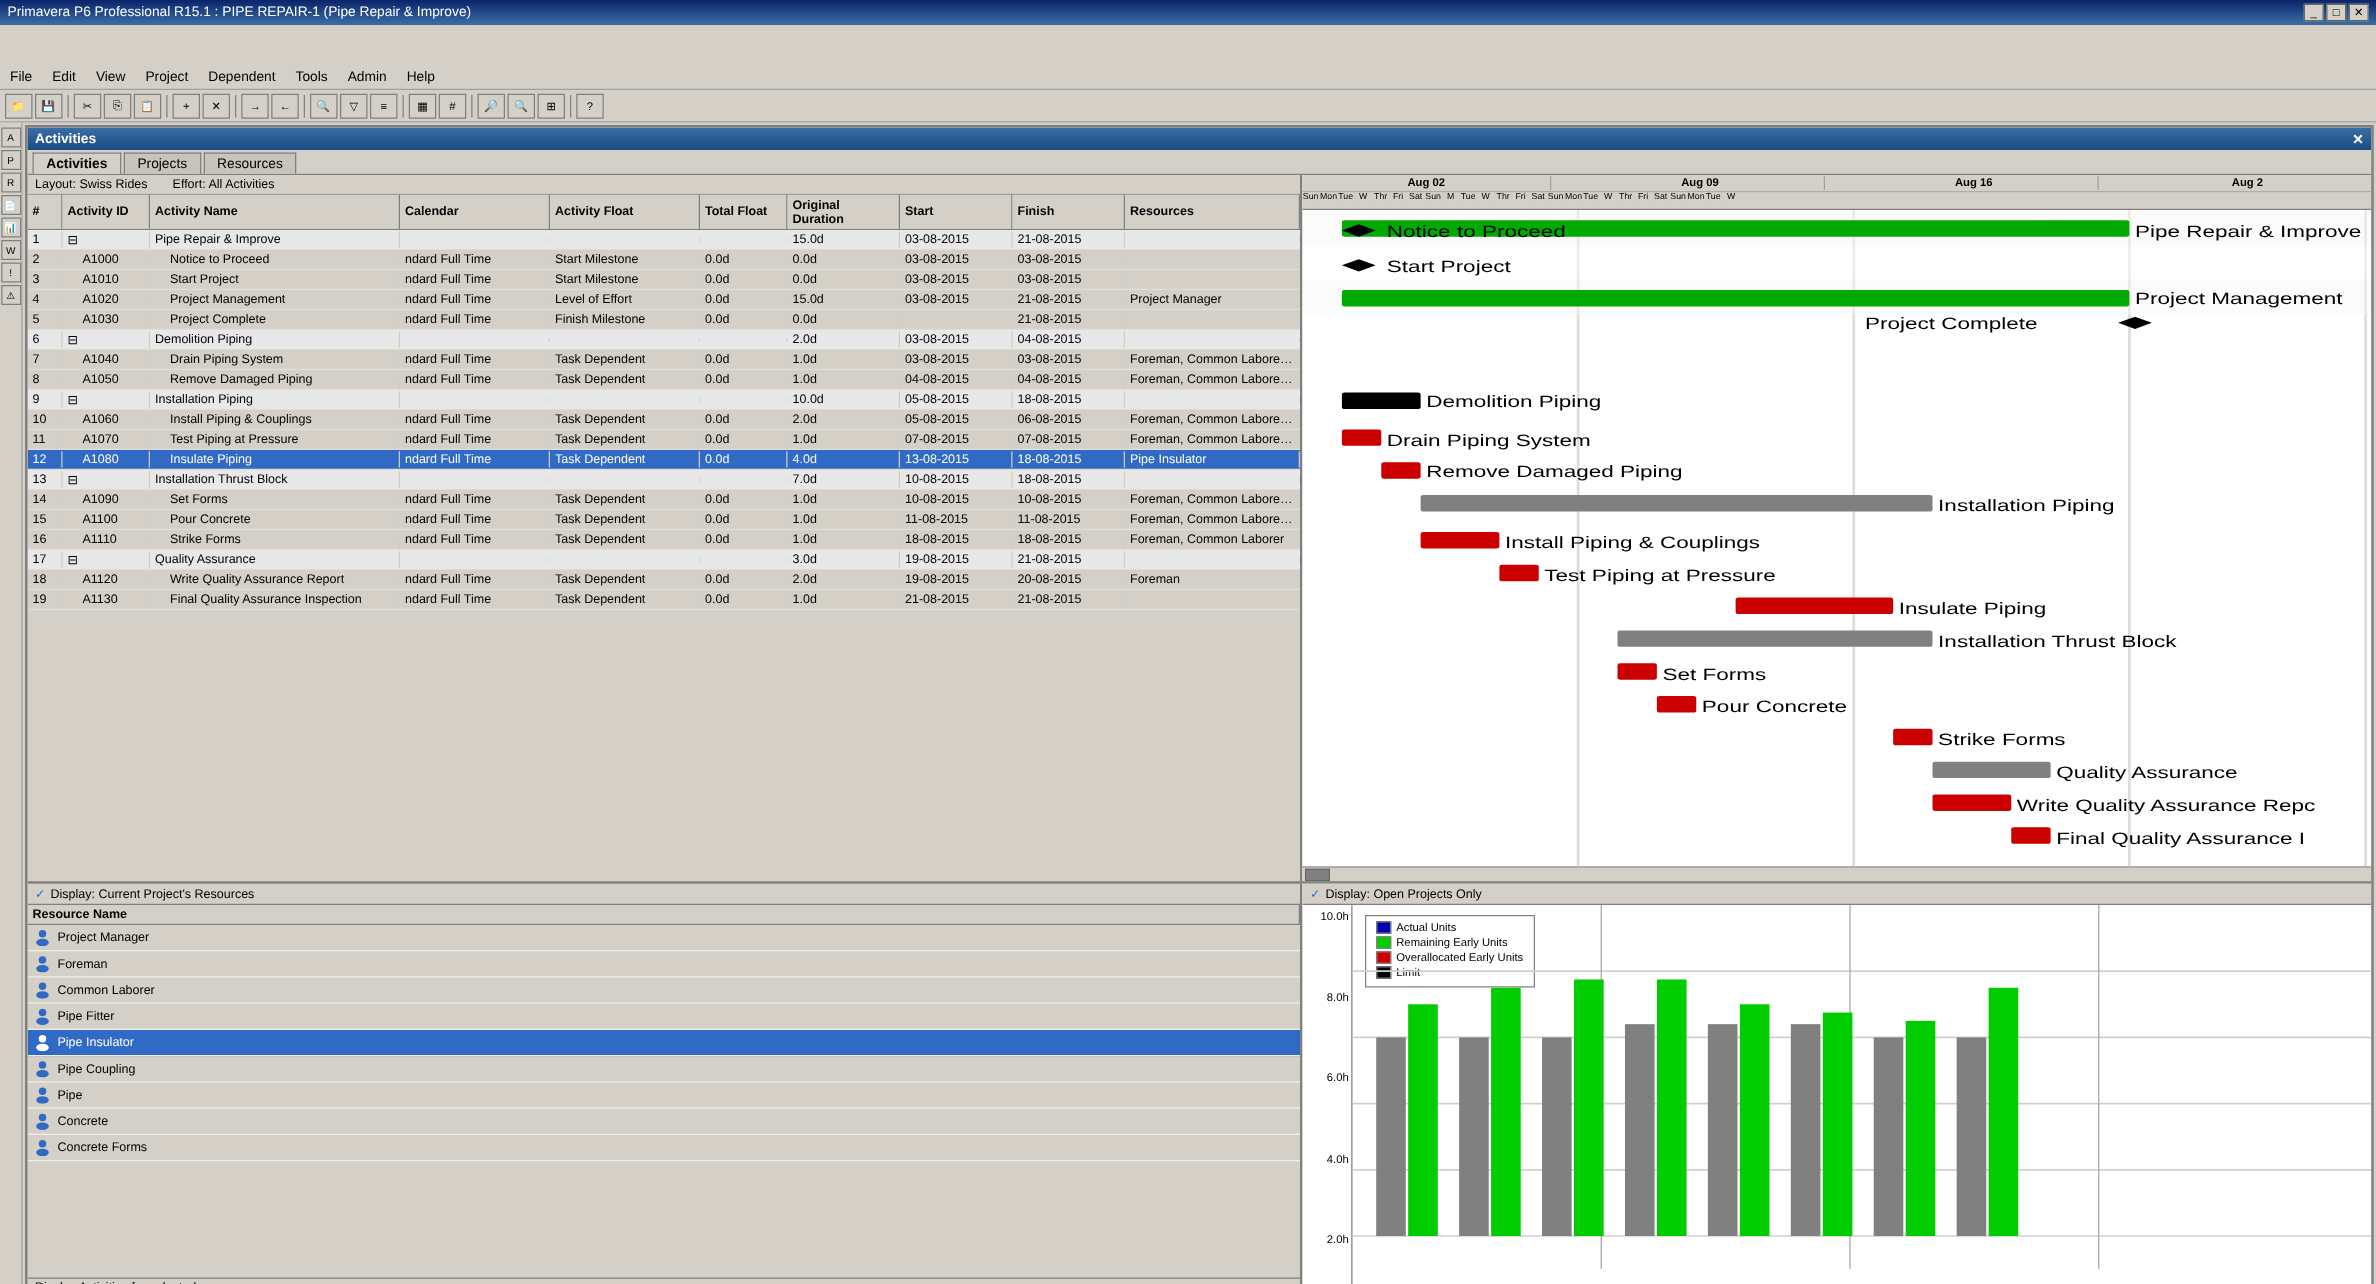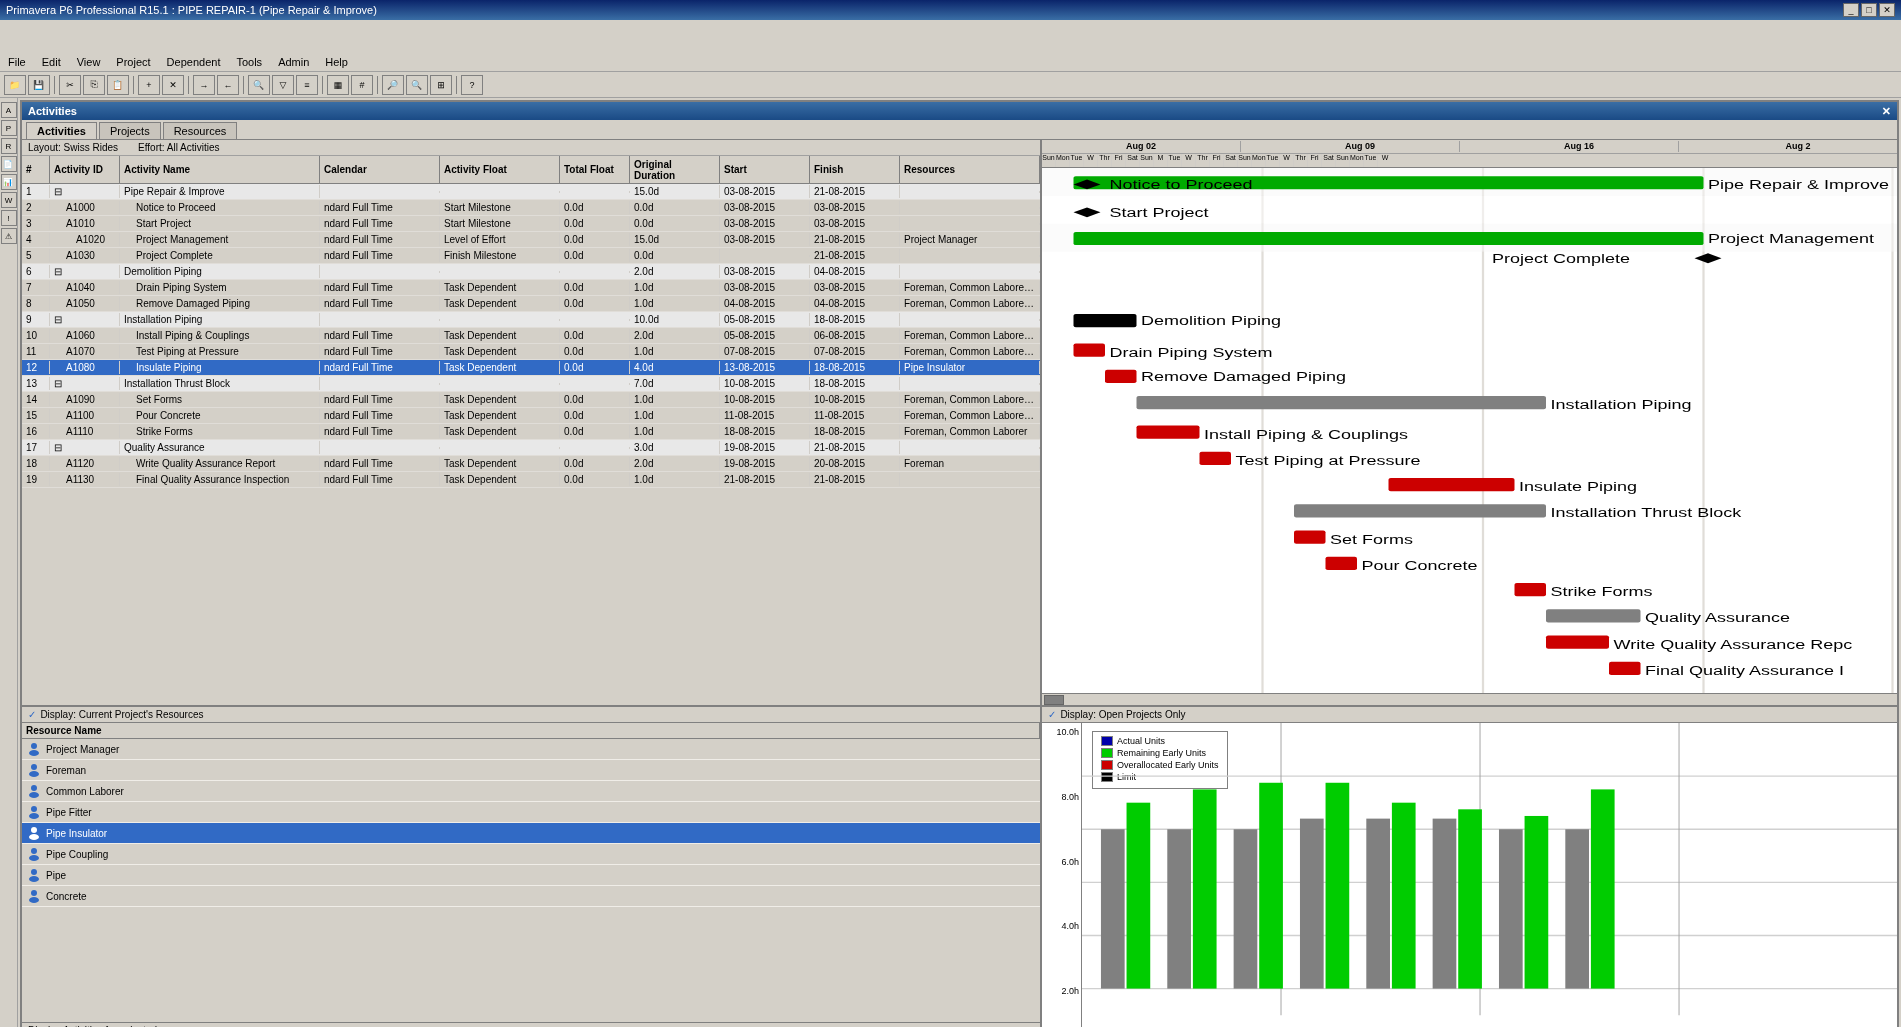--- a/index.html
+++ b/index.html
@@ -487,21 +487,21 @@
                 <div class="td col-calendar">ndard Full Time</div>
                 <div class="td col-acttype">Start Milestone</div>
                 <div class="td col-totalfloat">0.0d</div>
                 <div class="td col-origdur">0.0d</div>
                 <div class="td col-start">03-08-2015</div>
                 <div class="td col-finish">03-08-2015</div>
                 <div class="td col-resources"></div>
               </div>
               <div class="tr">
                 <div class="td col-num">4</div>
-                <div class="td col-actid" style="padding-left: 16px; text-align: center;">  A1020</div>
+                <div class="td col-actid" style="padding-left: 16px;">  A1020</div>
                 <div class="td col-actname" style="padding-left: 16px;">Project Management</div>
                 <div class="td col-calendar">ndard Full Time</div>
                 <div class="td col-acttype">Level of Effort</div>
                 <div class="td col-totalfloat">0.0d</div>
                 <div class="td col-origdur">15.0d</div>
                 <div class="td col-start">03-08-2015</div>
                 <div class="td col-finish">21-08-2015</div>
                 <div class="td col-resources">Project Manager</div>
               </div>
               <div class="tr">
@@ -883,20 +883,29 @@
               </div>
               <div class="resource-row">
                 <div class="resource-icon">
                   <svg width="14" height="14" viewBox="0 0 14 14">
       <circle cx="7" cy="4" r="3" fill="#316ac5"></circle>
       <ellipse cx="7" cy="11" rx="5" ry="3" fill="#316ac5"></ellipse>
     </svg>
                 </div>
                 <span>Concrete</span>
               </div>
+              <div class="resource-row">
+                <div class="resource-icon">
+                  <svg width="14" height="14" viewBox="0 0 14 14">
+      <circle cx="7" cy="4" r="3" fill="#316ac5"></circle>
+      <ellipse cx="7" cy="11" rx="5" ry="3" fill="#316ac5"></ellipse>
+    </svg>
+                </div>
+                <span>Concrete Forms</span>
+              </div>
             </div>
 
           <div class="display-activities">
             <span>Display Activities for selected...</span>
           </div>
           <div style="padding: 2px 6px; background:#d4d0c8; display:flex; gap:12px; align-items:center; font-size:10px;">
             <label class="checkbox-label">
               <input type="checkbox" style="">
               <span>Time Period</span>
             </label>

